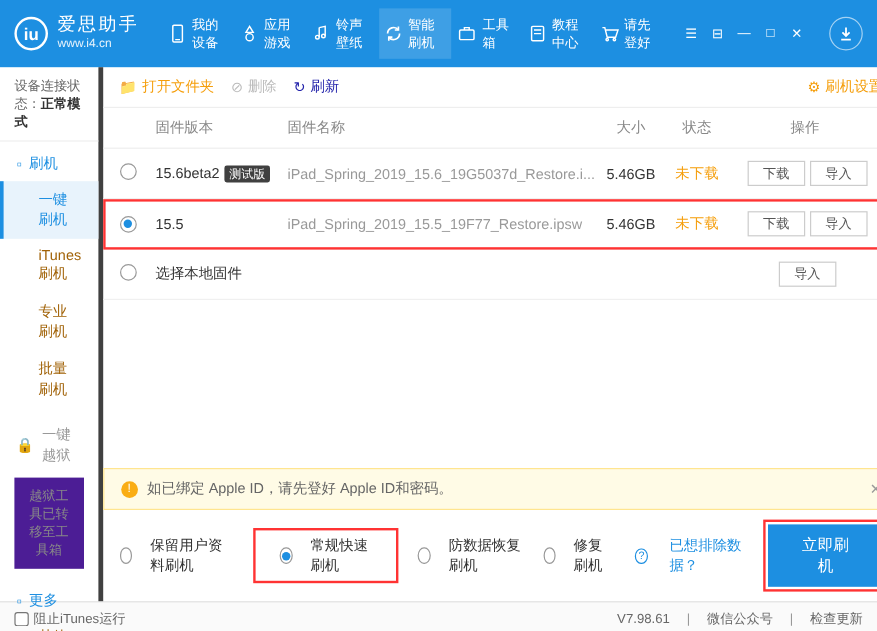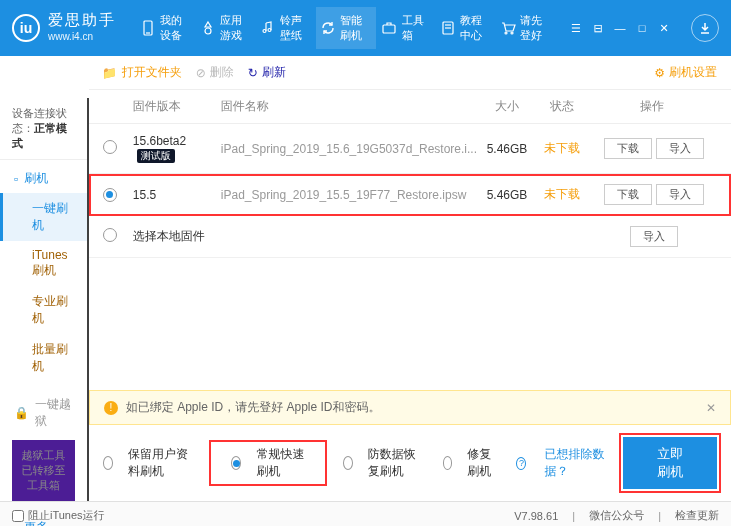--- a/index.html
+++ b/index.html
@@ -13,21 +13,21 @@
 .logo-text .url { font-size: 10px; opacity: .9; }
 .nav { display: flex; margin-left: 20px; gap: 0; }
 .nav-item { width: 60px; display: flex; flex-direction: row; align-items: center; gap: 4px; padding: 6px 4px; cursor: pointer; font-size: 11px; }
 .nav-item.active { background: rgba(255,255,255,.15); }
 .nav-item .ic { width: 20px; height: 20px; display: flex; align-items: center; justify-content: center; }
 .win-ctrl { margin-left: auto; display: flex; gap: 8px; align-items: center; }
 .win-ctrl .wbtn { width: 14px; height: 14px; display: flex; align-items: center; justify-content: center; cursor: pointer; font-size: 11px; }
 .circle-btn { width: 28px; height: 28px; border: 1px solid rgba(255,255,255,.6); border-radius: 50%; display: flex; align-items: center; justify-content: center; margin-left: 12px; cursor: pointer; }
 
 .main { display: flex; height: 445px; }
-.sidebar { width: 150px; border-right: 2px solid #404040; display: flex; flex-direction: column; margin-top: 42px; }
+.sidebar { width: 150px; border-right: 4px solid #404040; display: flex; flex-direction: column; }
 .conn-status { padding: 8px 12px; font-size: 11px; color: #666; border-bottom: 1px solid #eee; }
 .conn-status b { color: #333; }
 .sb-group { padding: 4px 0; }
 .sb-head { display: flex; align-items: center; gap: 6px; padding: 6px 14px; color: #4a7; font-size: 12px; }
 .sb-head.blue { color: #1d8fe1; }
 .sb-head.gray { color: #999; }
 .sb-item { padding: 7px 14px 7px 32px; color: #a16207; cursor: pointer; font-size: 12px; }
 .sb-item.active { background: #e8f3fc; border-left: 3px solid #1d8fe1; color: #1d8fe1; padding-left: 29px; }
 .sb-box { margin: 4px 12px; padding: 8px; background: #4c1d95; color: #888; text-align: center; font-size: 11px; cursor: pointer; }
 .cb { display: inline-flex; align-items: center; gap: 4px; margin-right: 8px; }
@@ -35,31 +35,31 @@
 
 .content { flex: 1; display: flex; flex-direction: column; }
 .toolbar { display: flex; align-items: center; padding: 8px 14px; border-bottom: 1px solid #eee; gap: 14px; font-size: 12px; }
 .tb-link { color: #f59e0b; cursor: pointer; display: inline-flex; align-items: center; gap: 4px; }
 .tb-gray { color: #bbb; display: inline-flex; align-items: center; gap: 4px; }
 .tb-refresh { color: #22a; cursor: pointer; display: inline-flex; align-items: center; gap: 4px; }
 .tb-right { margin-left: auto; color: #f59e0b; cursor: pointer; display: inline-flex; align-items: center; gap: 4px; }
 
 .thead { display: flex; padding: 8px 14px; color: #888; font-size: 12px; border-bottom: 1px solid #eee; }
 .col-radio { width: 30px; }
-.col-ver { width: 88px; }
+.col-ver { width: 110px; }
 .col-name { flex: 1; }
 .col-size { width: 60px; text-align: center; }
 .col-status { width: 50px; text-align: center; }
 .col-ops { width: 130px; text-align: center; }
 
 .row { display: flex; align-items: center; padding: 10px 14px; border-bottom: 1px solid #f0f0f0; font-size: 12px; }
 .row.highlight { outline: 2px solid #f33; outline-offset: -2px; }
 .radio { width: 14px; height: 14px; border: 1px solid #999; border-radius: 50%; display: inline-flex; align-items: center; justify-content: center; cursor: pointer; }
 .radio.checked::after { content: ''; width: 7px; height: 7px; background: #1d8fe1; border-radius: 50%; }
-.beta-tag { display: inline-block; background: #0f172a; color: #fff; font-size: 10px; padding: 0 4px; border-radius: 2px; margin-left: 4px; }
+.beta-tag { display: inline-block; background: #404040; color: #fff; font-size: 10px; padding: 0 4px; border-radius: 2px; margin-left: 4px; }
 .status-orange { color: #f59e0b; }
 .btn-sm { display: inline-block; border: 1px solid #ccc; padding: 2px 12px; font-size: 11px; color: #555; background: #fff; cursor: pointer; margin-left: 4px; }
 .fname { color: #999; white-space: nowrap; overflow: hidden; text-overflow: ellipsis; }
 
 .alert { display: flex; align-items: center; padding: 8px 14px; background: #fffbe6; border: 1px solid #ffe58f; margin: 0; font-size: 12px; color: #666; }
 .alert .warn-ic { width: 14px; height: 14px; background: #faad14; border-radius: 50%; color: #fff; display: flex; align-items: center; justify-content: center; font-size: 10px; margin-right: 8px; }
 .alert .close { margin-left: auto; cursor: pointer; color: #999; }
 
 .options { display: flex; align-items: center; padding: 12px 14px; gap: 18px; font-size: 12px; }
 .opt { display: inline-flex; align-items: center; gap: 15px; cursor: pointer; }

